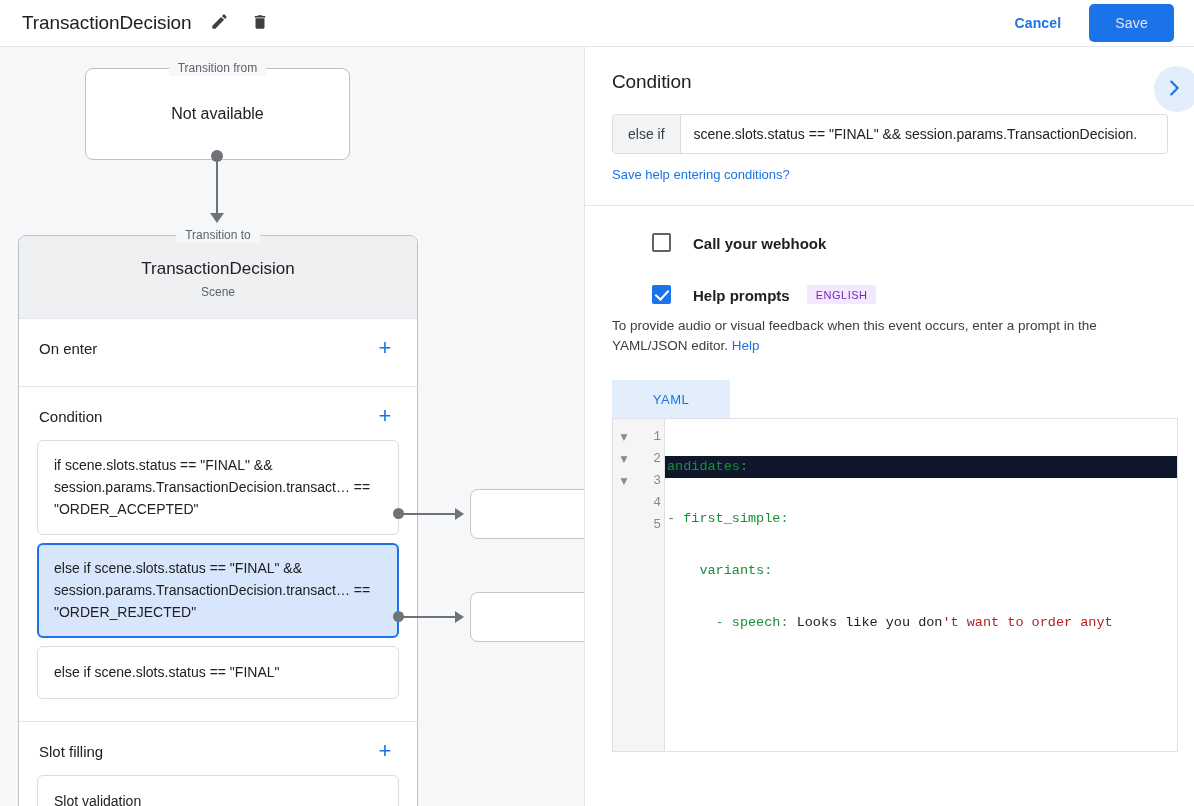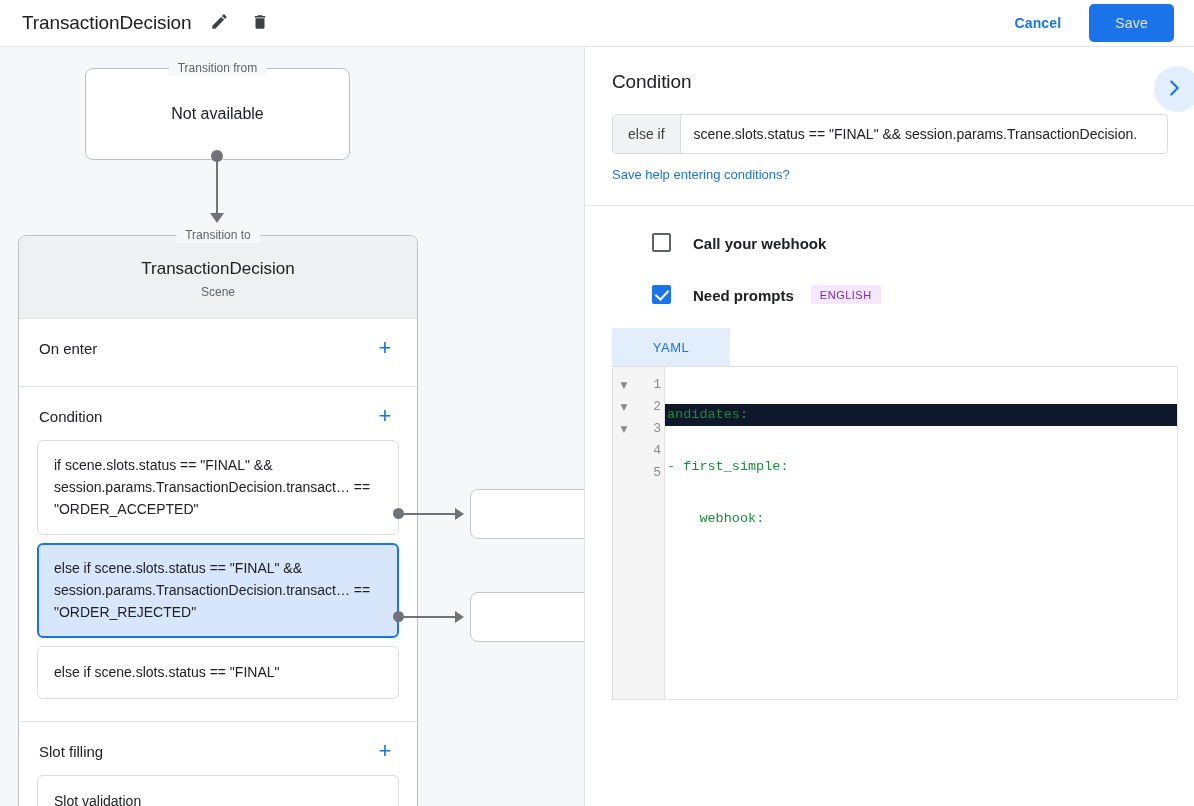--- a/index.html
+++ b/index.html
@@ -569,24 +569,25 @@
 
       <div id="met-block">
 
         <div class="cb-row" id="webhook-row">
           <span class="cb-box"></span>
           <span class="cb-label">Call your webhook</span>
         </div>
 
         <div class="cb-row" id="send-prompts-row">
           <span class="cb-box checked"></span>
-          <span class="cb-label">Need prompts</span>
+          <span class="cb-label">Help prompts</span>
           <span id="lang-badge">ENGLISH</span>
         </div>
 
+        <div id="prompt-description"><span>To provide audio or visual feedback when this event occurs, enter a prompt in the YAML/JSON editor. </span><a id="prompt-help-link">Help</a></div>
 
         <div id="editor-tabs">
           <button class="editor-tab active">YAML</button>
         </div>
 
         <div id="code-editor">
           <div id="fold-gutter">
             <div class="fold-marker">▼</div>
             <div class="fold-marker">▼</div>
             <div class="fold-marker">▼</div>
@@ -598,21 +599,22 @@
             <div>1</div>
             <div>2</div>
             <div>3</div>
             <div>4</div>
             <div>5</div>
           </div>
 
           <div id="code-area">
             <div class="code-line highlight"><span class="tok-key">andidates</span><span class="tok-punct">:</span></div>
             <div class="code-line"><span class="tok-dash">- </span><span class="tok-key">first_simple</span><span class="tok-punct">:</span></div>
-            <div class="code-line">    <span class="tok-key">webhook</span><span class="tok-punct">:</span></div>
+            <div class="code-line">    <span class="tok-key">variants</span><span class="tok-punct">:</span></div>
+            <div class="code-line">      <span class="tok-dash">- </span><span class="tok-key">speech</span><span class="tok-punct">:</span> <span class="tok-plain">Looks like you don</span><span class="tok-str">'t want to order anyt</span></div>
             <div class="code-line"></div>
           </div>
         </div>
       </div>
 
     </div>
   </div>
 </div>
 
 </body></html>

